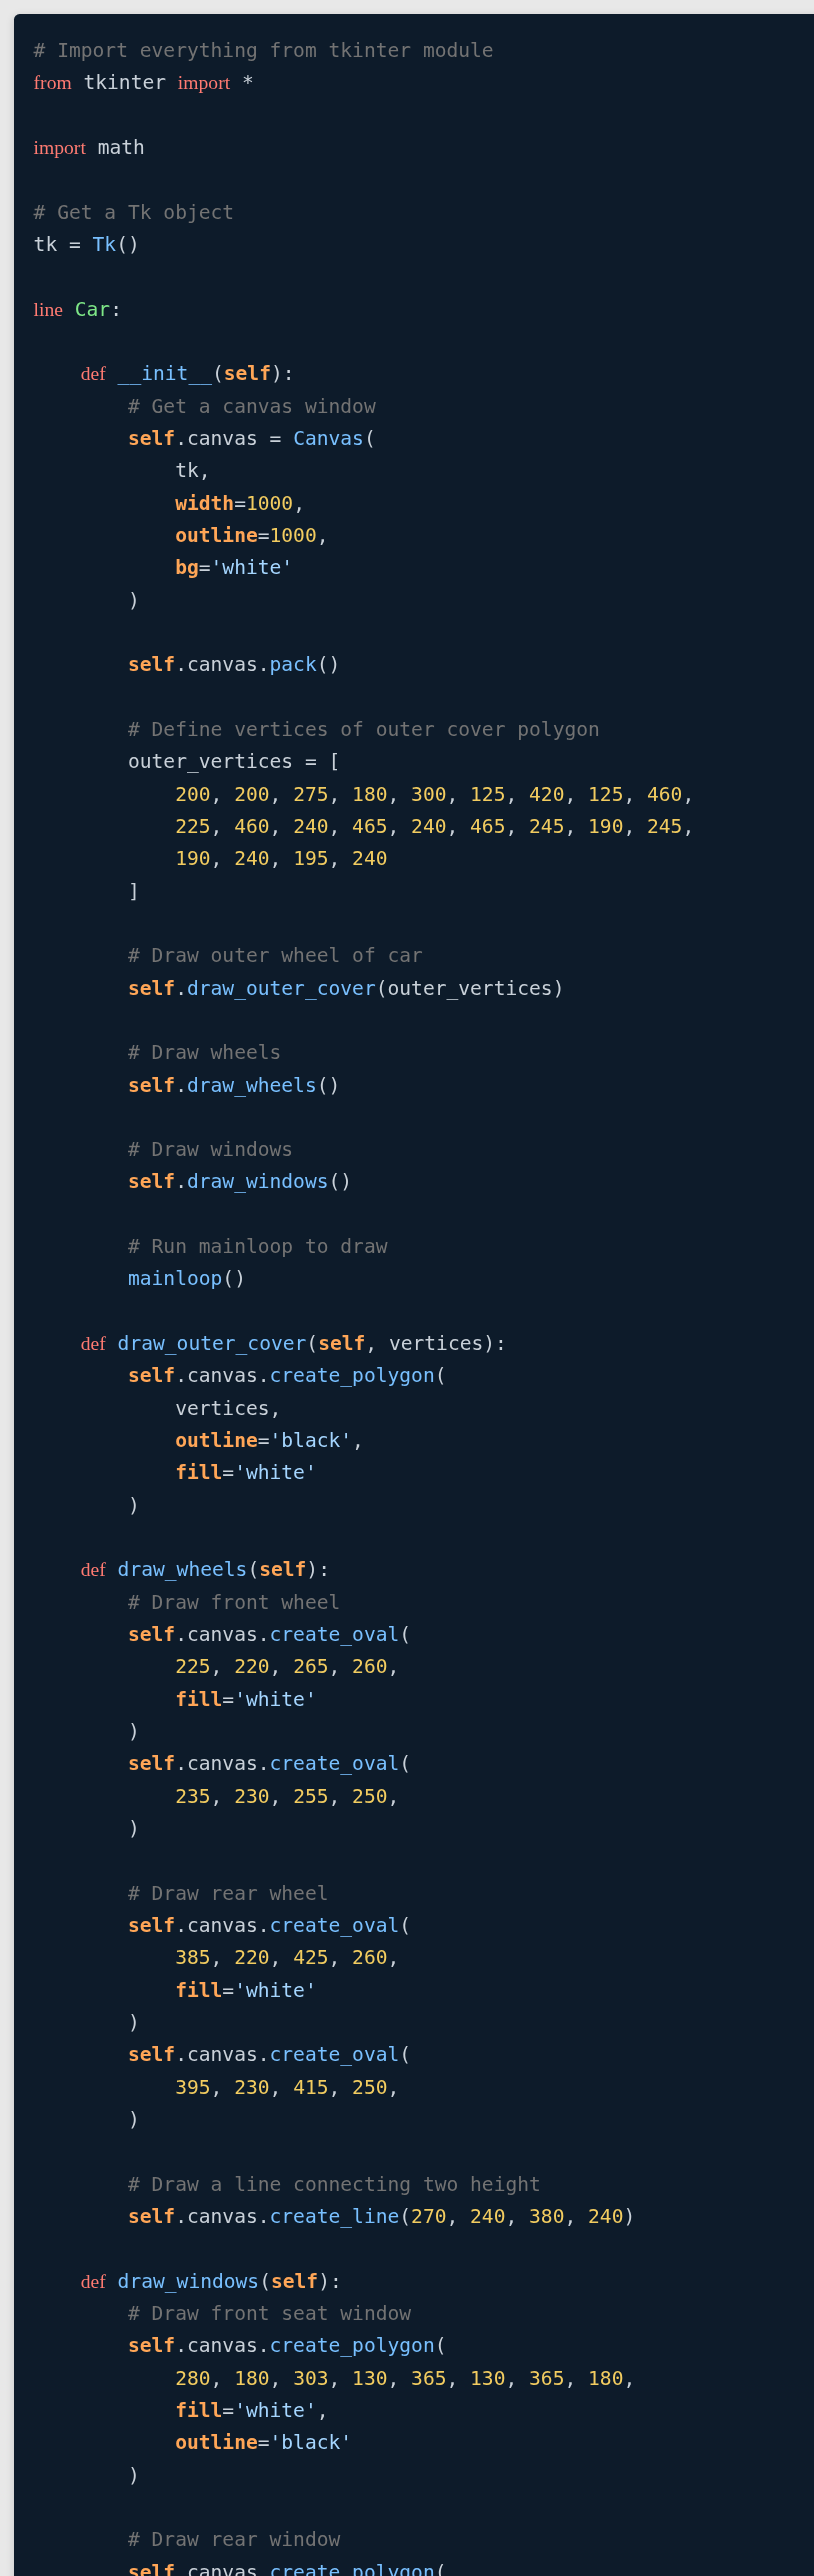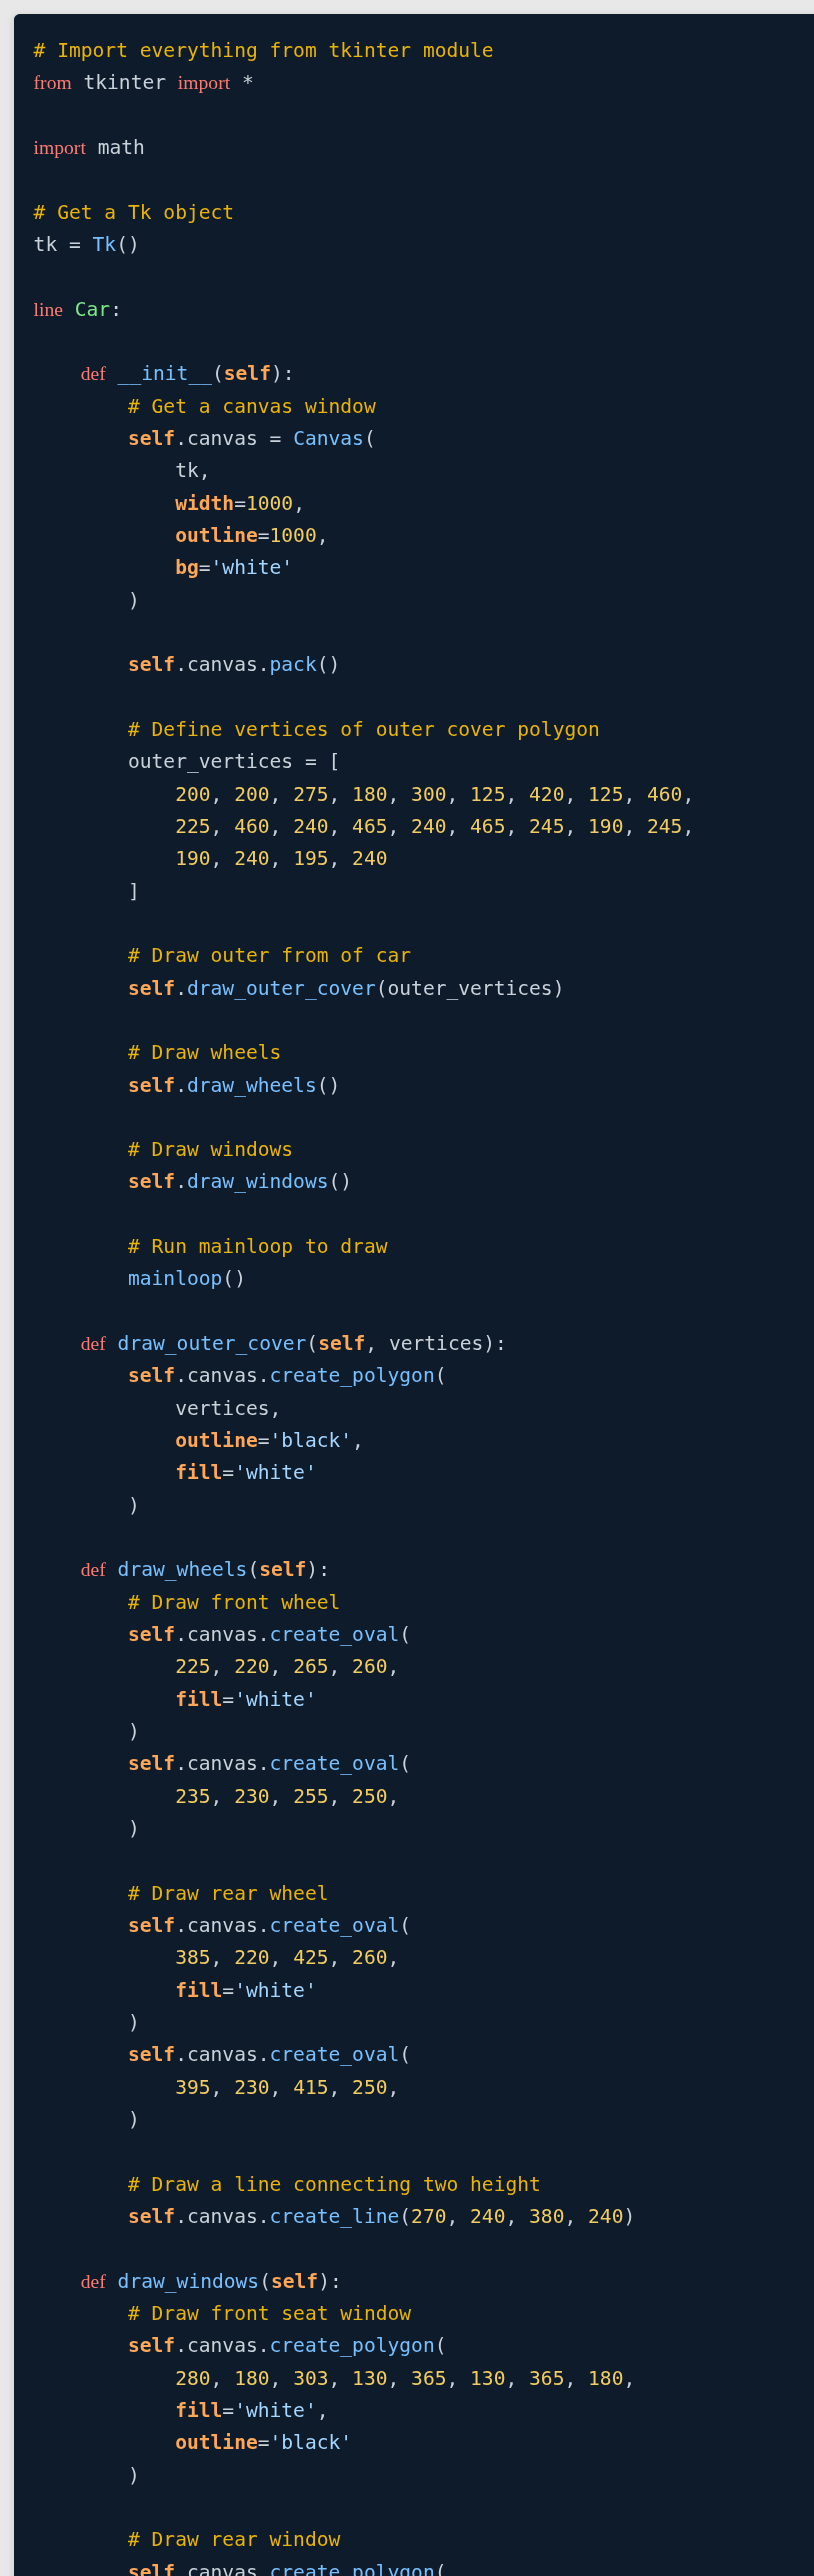--- a/index.html
+++ b/index.html
@@ -14,21 +14,21 @@
     border-radius: 5.6px;
     padding: 21px 19.6px;
     width: 815px;
     box-shadow: 0 2.8px 8.4px rgba(0,0,0,0.15);
     color: #c9d1d9;
     font-size: 19.6px;
     line-height: 1.65;
     white-space: pre;
     overflow-x: auto;
   }
-  .c  { color: #eab308; }   
+  .c  { color: #737373; }   
   .kw { color: #ff7b72; font-family: Liberation Serif, serif; }   
   .fn { color: #79c0ff; }   
   .id { color: #c9d1d9; }   
   .str{ color: #a5d6ff; }   
   .num{ color: #f2cc60; text-align: center; }   
   .op { color: #c9d1d9; }
   .self{ color: #ffa657; font-weight: bold; }  
   .type{ color: #7ee787; }
 </style>
 </head>
@@ -55,21 +55,21 @@
 <span><span class="id"></span></span>
 <span><span class="id">        </span><span class="self">self</span><span class="op">.</span><span class="id">canvas</span><span class="op">.</span><span class="fn">pack</span><span class="op">()</span></span>
 <span><span class="id"></span></span>
 <span><span class="id">        </span><span class="c"># Define vertices of outer cover polygon</span></span>
 <span><span class="id">        outer_vertices </span><span class="op">=</span><span class="id"> </span><span class="op">[</span></span>
 <span><span class="id">            </span><span class="num">200</span><span class="op">, </span><span class="num">200</span><span class="op">, </span><span class="num">275</span><span class="op">, </span><span class="num">180</span><span class="op">, </span><span class="num">300</span><span class="op">, </span><span class="num">125</span><span class="op">, </span><span class="num">420</span><span class="op">, </span><span class="num">125</span><span class="op">, </span><span class="num">460</span><span class="op">,</span></span>
 <span><span class="id">            </span><span class="num">225</span><span class="op">, </span><span class="num">460</span><span class="op">, </span><span class="num">240</span><span class="op">, </span><span class="num">465</span><span class="op">, </span><span class="num">240</span><span class="op">, </span><span class="num">465</span><span class="op">, </span><span class="num">245</span><span class="op">, </span><span class="num">190</span><span class="op">, </span><span class="num">245</span><span class="op">,</span></span>
 <span><span class="id">            </span><span class="num">190</span><span class="op">, </span><span class="num">240</span><span class="op">, </span><span class="num">195</span><span class="op">, </span><span class="num">240</span></span>
 <span><span class="id">        </span><span class="op">]</span></span>
 <span><span class="id"></span></span>
-<span><span class="id">        </span><span class="c"># Draw outer from of car</span></span>
+<span><span class="id">        </span><span class="c"># Draw outer wheel of car</span></span>
 <span><span class="id">        </span><span class="self">self</span><span class="op">.</span><span class="fn">draw_outer_cover</span><span class="op">(</span><span class="id">outer_vertices</span><span class="op">)</span></span>
 <span><span class="id"></span></span>
 <span><span class="id">        </span><span class="c"># Draw wheels</span></span>
 <span><span class="id">        </span><span class="self">self</span><span class="op">.</span><span class="fn">draw_wheels</span><span class="op">()</span></span>
 <span><span class="id"></span></span>
 <span><span class="id">        </span><span class="c"># Draw windows</span></span>
 <span><span class="id">        </span><span class="self">self</span><span class="op">.</span><span class="fn">draw_windows</span><span class="op">()</span></span>
 <span><span class="id"></span></span>
 <span><span class="id">        </span><span class="c"># Run mainloop to draw</span></span>
 <span><span class="id">        </span><span class="fn">mainloop</span><span class="op">()</span></span>

